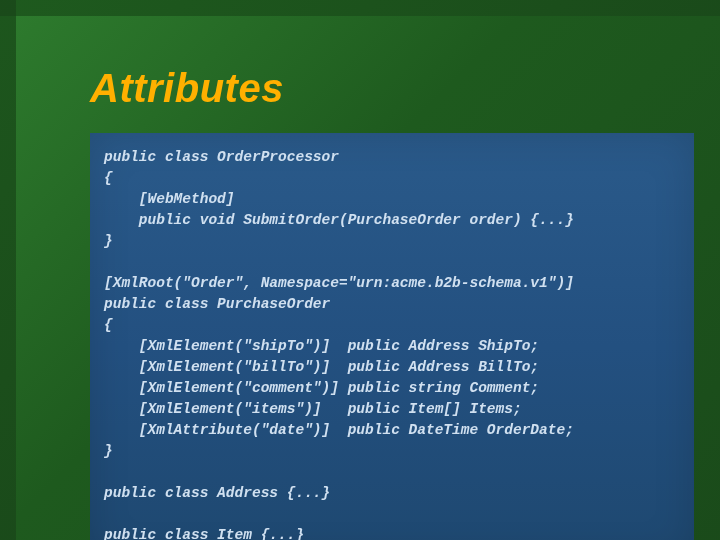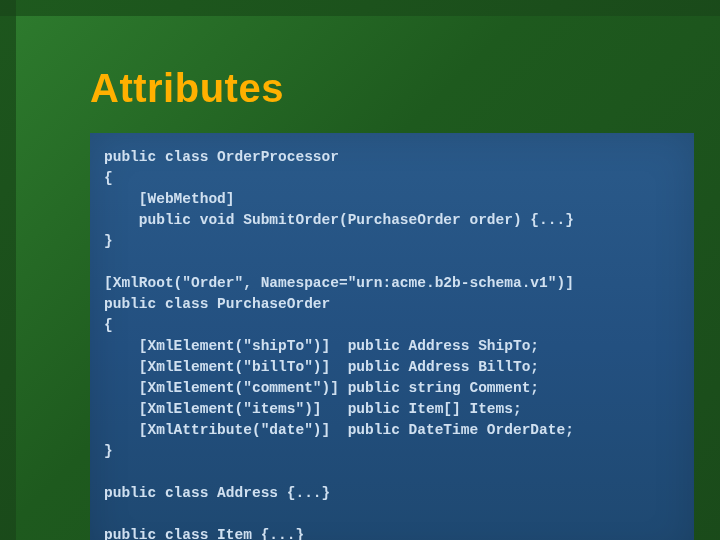--- a/index.html
+++ b/index.html
@@ -1,15 +1,15 @@
 <!DOCTYPE html>
 <html><head>
 <meta charset="utf-8">
 <style>
-  * { margin: 16px; padding: 0; box-sizing: border-box; }
+  * { margin: 16px; padding: 0; box-sizing: border-box; font-style: italic; }
   html, body { width: 720px; height: 540px; overflow: hidden; }
   body {
     background: linear-gradient(135deg, #2d7a2d 0%, #1e5a1e 40%, #1a4a1a 100%);
     font-family: Arial, Helvetica, sans-serif;
     padding: 18px 42px 0 42px;
   }
   .title {
     color: #ffb000;
     font-size: 40px;
     font-weight: bold;

